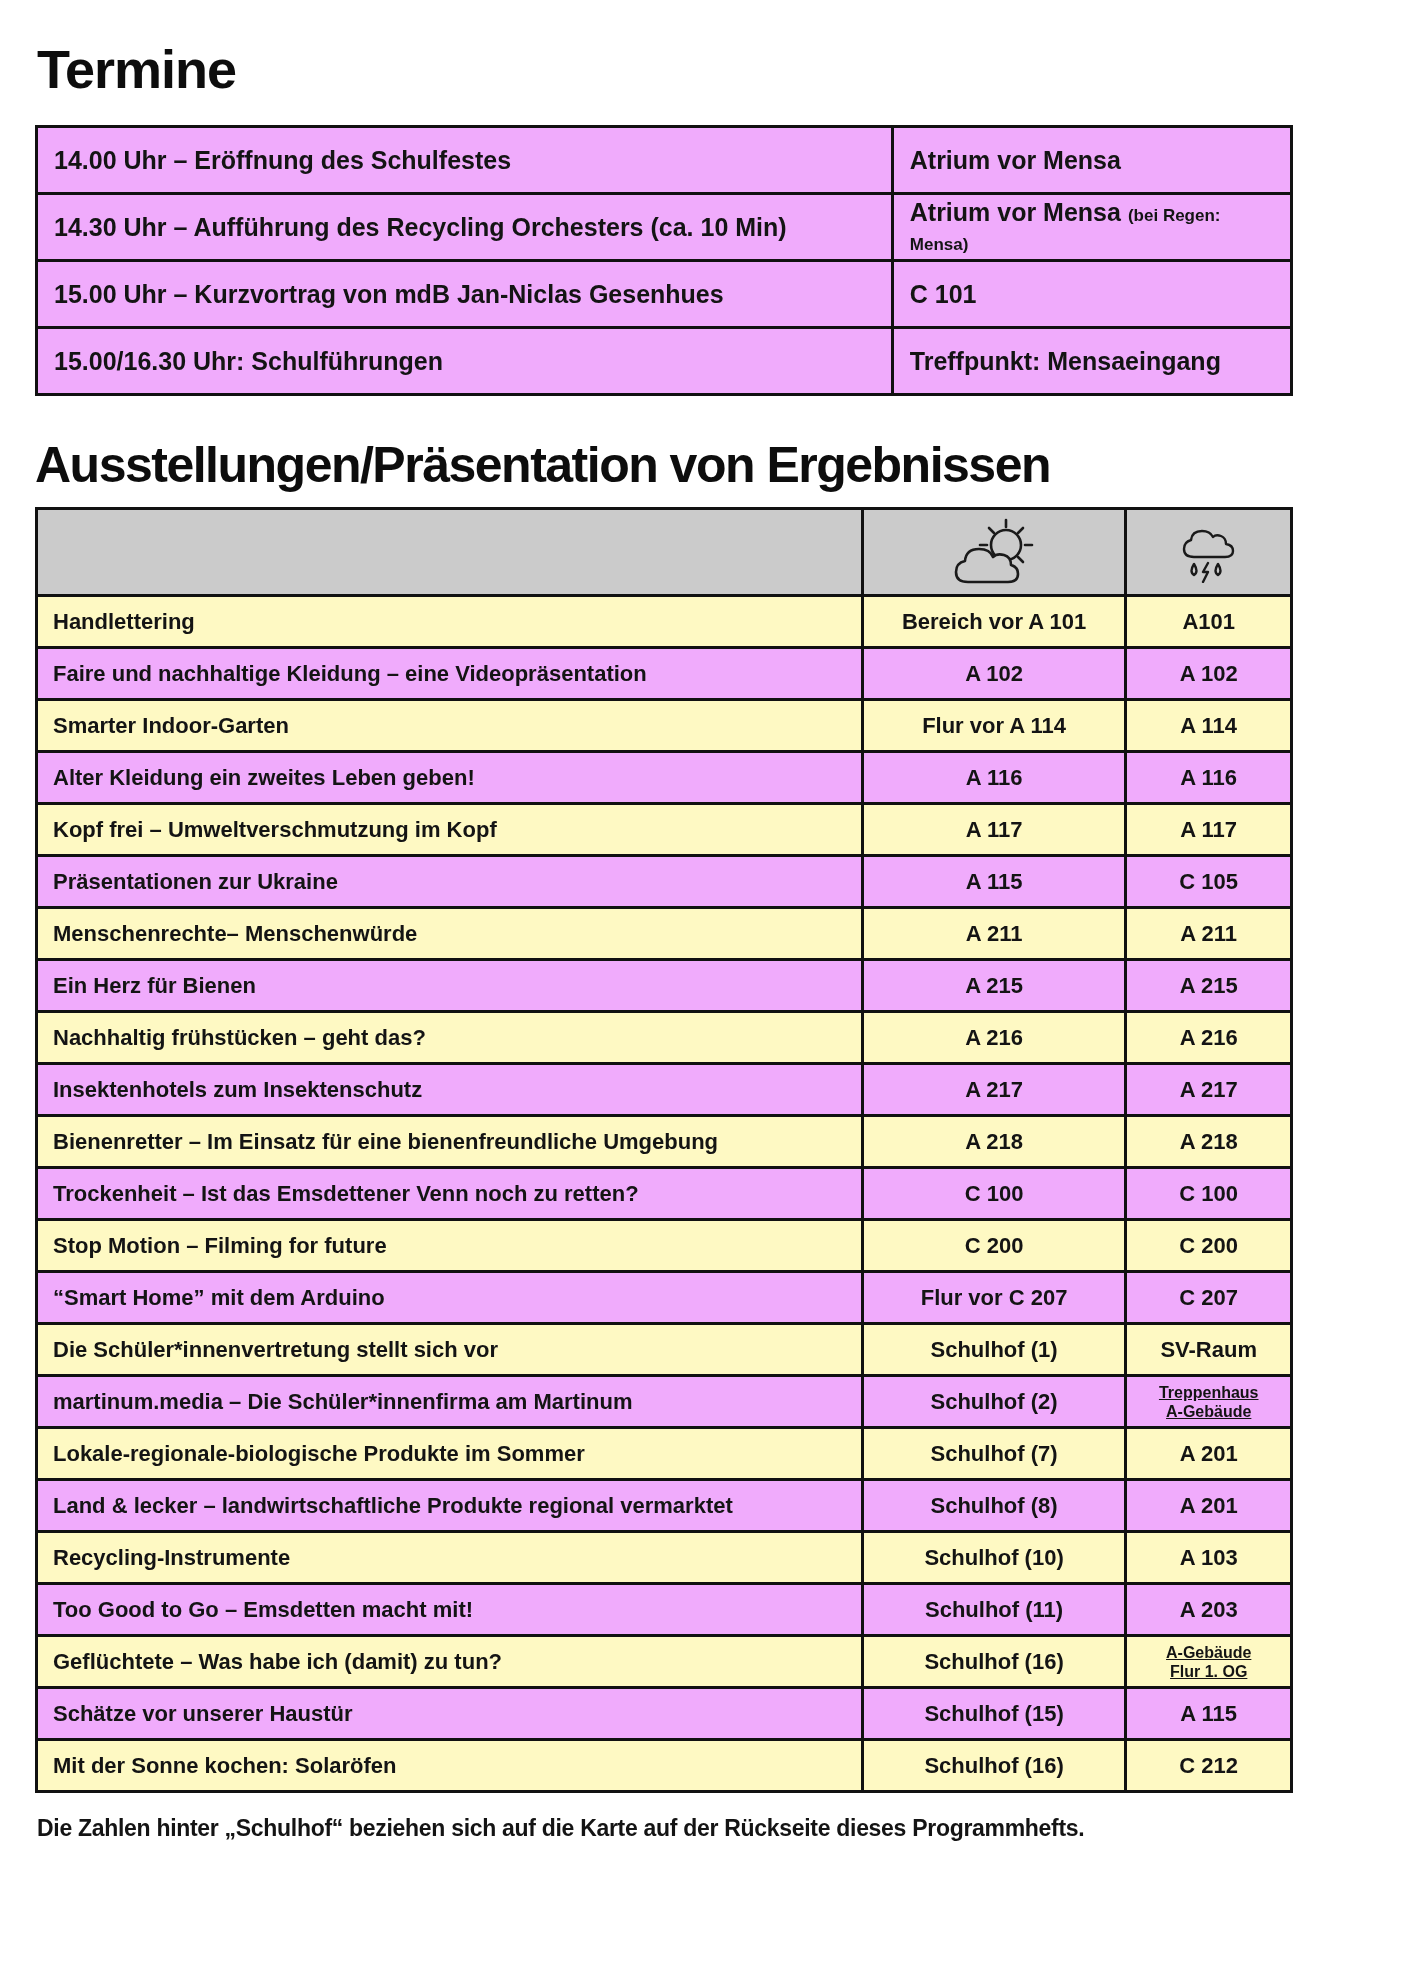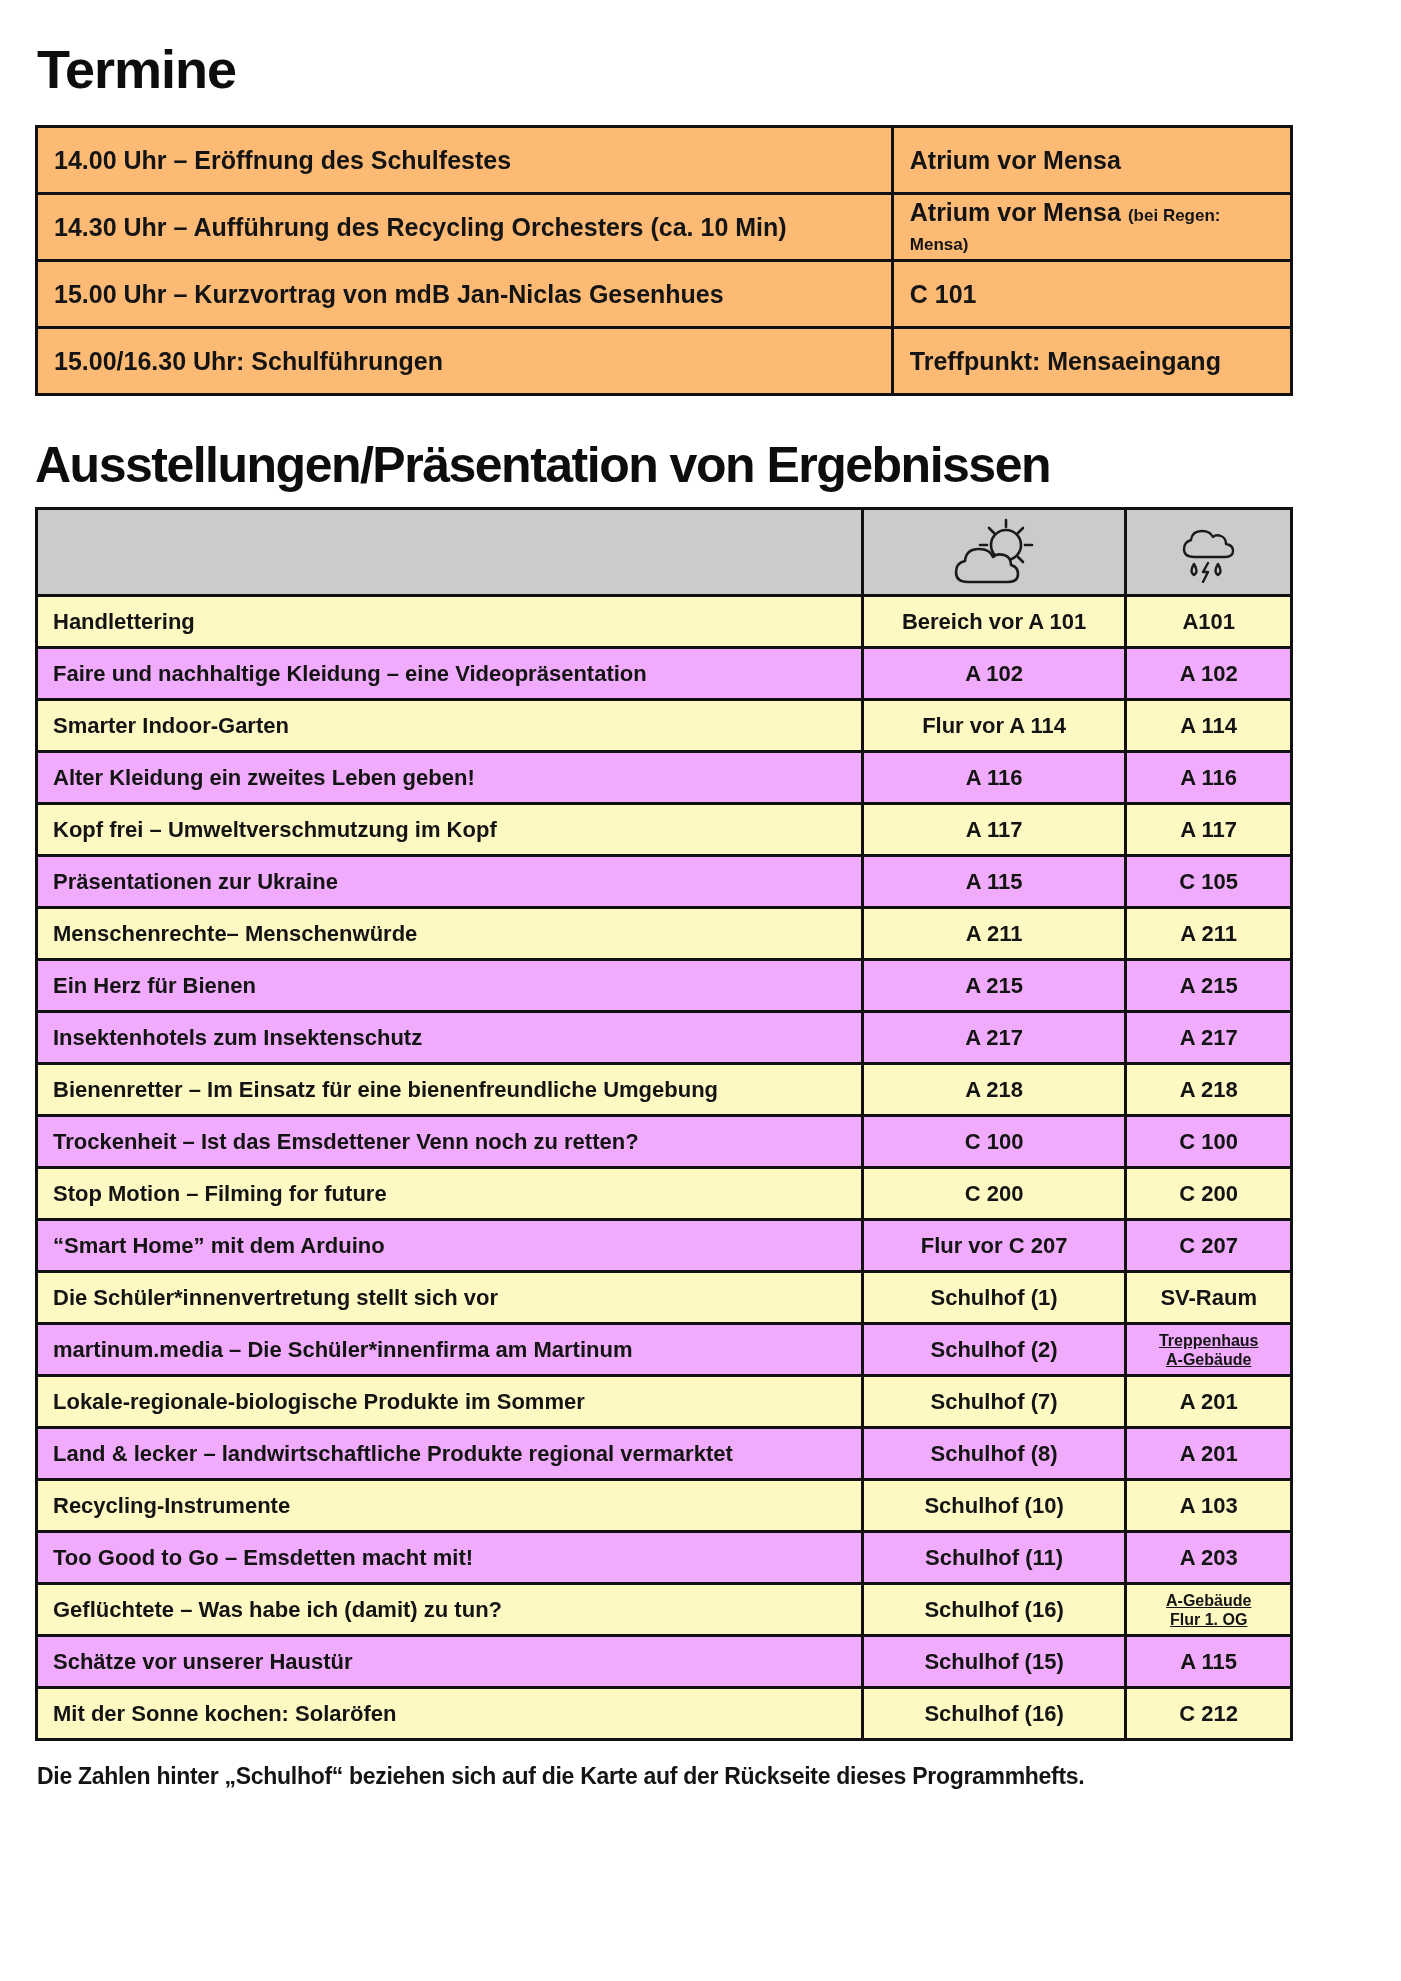--- a/index.html
+++ b/index.html
@@ -11,21 +11,21 @@
   .page{padding:34px 108px 0 35px;}
 
   h1{margin:0;color:#0d0d0d;}
   .title-sm{font-size:54px;line-height:1.1;margin:6px 0 26px 2px;letter-spacing:-1px;}
   .title-lg{font-size:50px;line-height:1.1;margin:42px 0 14px 0;letter-spacing:-1.5px;white-space:nowrap;}
 
   table{border-collapse:collapse;width:100%;table-layout:fixed;}
   td,th{border:3px solid #111;vertical-align:middle;}
 
   
-  .termine td{height:64px;font-size:25px;padding:0 16px;text-align:left;background:#fdba74;}
+  .termine td{height:64px;font-size:25px;padding:0 16px;text-align:left;background:#f0abfc;}
   .termine .ev{width:65.4%;}
   .termine .note{font-size:17px;margin-left:7px;}
 
   
   .ex th{height:82px;background:#cbcbcb;}
   .ex td{height:45px;font-size:22px;padding:2px 4px;}
   .ex .c1{width:65.8%;text-align:left;padding-left:15px;}
   .ex .c2{width:21.1%;text-align:center;}
   .ex .c3{width:13.1%;text-align:center;}
   .ex tr.alt td{background:#f0abfc;}
@@ -131,20 +131,25 @@
       <tr class="plain">
         <td class="c1">Menschenrechte– Menschenwürde</td>
         <td class="c2">A 211</td>
         <td class="c3">A 211</td>
       </tr>
       <tr class="alt">
         <td class="c1">Ein Herz für Bienen</td>
         <td class="c2">A 215</td>
         <td class="c3">A 215</td>
       </tr>
+      <tr class="plain">
+        <td class="c1">Nachhaltig frühstücken – geht das?</td>
+        <td class="c2">A 216</td>
+        <td class="c3">A 216</td>
+      </tr>
       <tr class="alt">
         <td class="c1">Insektenhotels zum Insektenschutz</td>
         <td class="c2">A 217</td>
         <td class="c3">A 217</td>
       </tr>
       <tr class="plain">
         <td class="c1">Bienenretter – Im Einsatz für eine bienenfreundliche Umgebung</td>
         <td class="c2">A 218</td>
         <td class="c3">A 218</td>
       </tr>

